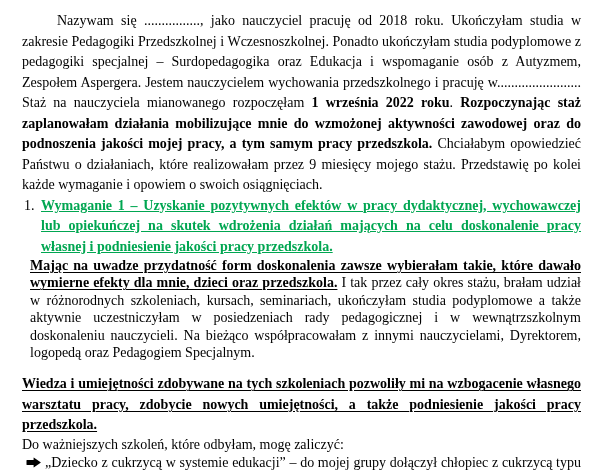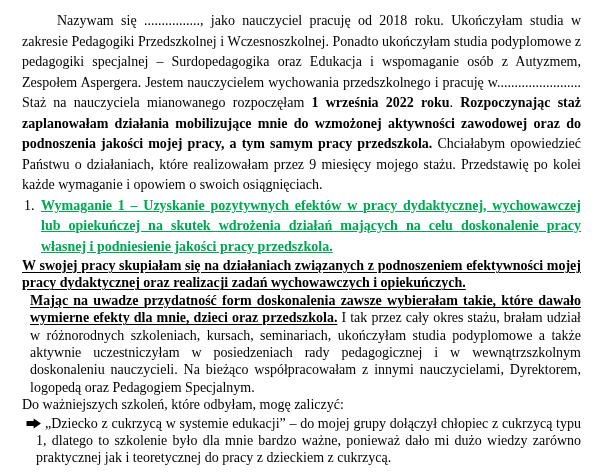--- a/index.html
+++ b/index.html
@@ -45,24 +45,24 @@
 
 <div class="page">
 
   <p class="p-intro justify"><span>Nazywam się ................, jako nauczyciel pracuję od 2018 roku. Ukończyłam studia w zakresie Pedagogiki Przedszkolnej i Wczesnoszkolnej. Ponadto ukończyłam studia podyplomowe z pedagogiki specjalnej – Surdopedagogika oraz Edukacja i wspomaganie osób z Autyzmem, Zespołem Aspergera. Jestem nauczycielem wychowania przedszkolnego i pracuję w........................ Staż na nauczyciela mianowanego rozpoczęłam </span><span class="b">1 września 2022 roku</span><span>. </span><span class="b">Rozpoczynając staż zaplanowałam działania mobilizujące mnie do wzmożonej aktywności zawodowej oraz do podnoszenia jakości mojej pracy, a tym samym pracy przedszkola.</span><span> Chciałabym opowiedzieć Państwu o działaniach, które realizowałam przez 9 miesięcy mojego stażu. Przedstawię po kolei każde wymaganie i opowiem o swoich osiągnięciach.</span></p>
 
   <div class="req-row">
     <span class="req-num">1.</span>
     <p class="req-title" style="color: rgb(0, 166, 81);">Wymaganie 1 – Uzyskanie pozytywnych efektów w pracy dydaktycznej, wychowawczej lub opiekuńczej na skutek wdrożenia działań mających na celu doskonalenie pracy własnej i podniesienie jakości pracy przedszkola.</p>
   </div>
 
-  <p class="sec-effects-lead justify"><span class="bu">W swojej pracy skupiałam się na działaniach związanych z podnoszeniem efektywności mojej pracy dydaktycznej oraz realizacji zadań wychowawczych i opiekuńczych.</span></p>
 
   <p class="sec-effects-body justify"><span class="bu">Mając na uwadze przydatność form doskonalenia zawsze wybierałam takie, które dawało wymierne efekty dla mnie, dzieci oraz przedszkola.</span><span> I tak przez cały okres stażu,  brałam udział w różnorodnych szkoleniach, kursach, seminariach, ukończyłam studia podyplomowe a także aktywnie uczestniczyłam w posiedzeniach rady pedagogicznej i w wewnątrzszkolnym doskonaleniu nauczycieli. Na bieżąco współpracowałam z innymi nauczycielami, Dyrektorem, logopedą oraz Pedagogiem Specjalnym.</span></p>
 
+  <p class="sec-knowledge justify"><span class="bu">Wiedza i umiejętności zdobywane na tych szkoleniach pozwoliły mi na wzbogacenie własnego warsztatu pracy, zdobycie nowych umiejętności, a także podniesienie jakości pracy przedszkola.</span></p>
 
   <p class="list-intro">Do ważniejszych szkoleń, które odbyłam, mogę zaliczyć:</p>
 
   <div class="training-item justify">
     <span class="arrow-bullet">
       <svg width="15" height="11" viewBox="0 0 15 11" xmlns="http://www.w3.org/2000/svg">
         <path d="M0.5 3.4 Q0.5 3.1 0.8 3.1 L7.6 3.1 L7.6 0.9 Q7.6 0.4 8.1 0.7 L14.6 5.2 Q15 5.5 14.6 5.8 L8.1 10.3 Q7.6 10.6 7.6 10.1 L7.6 7.9 L0.8 7.9 Q0.5 7.9 0.5 7.6 Z" fill="#000000"></path>
       </svg>
     </span>
     <span>„Dziecko z cukrzycą w systemie edukacji” – do mojej grupy dołączył chłopiec z cukrzycą typu 1, dlatego to szkolenie było dla mnie bardzo ważne, ponieważ dało mi dużo wiedzy zarówno praktycznej jak i teoretycznej do pracy z dzieckiem z cukrzycą.</span>

